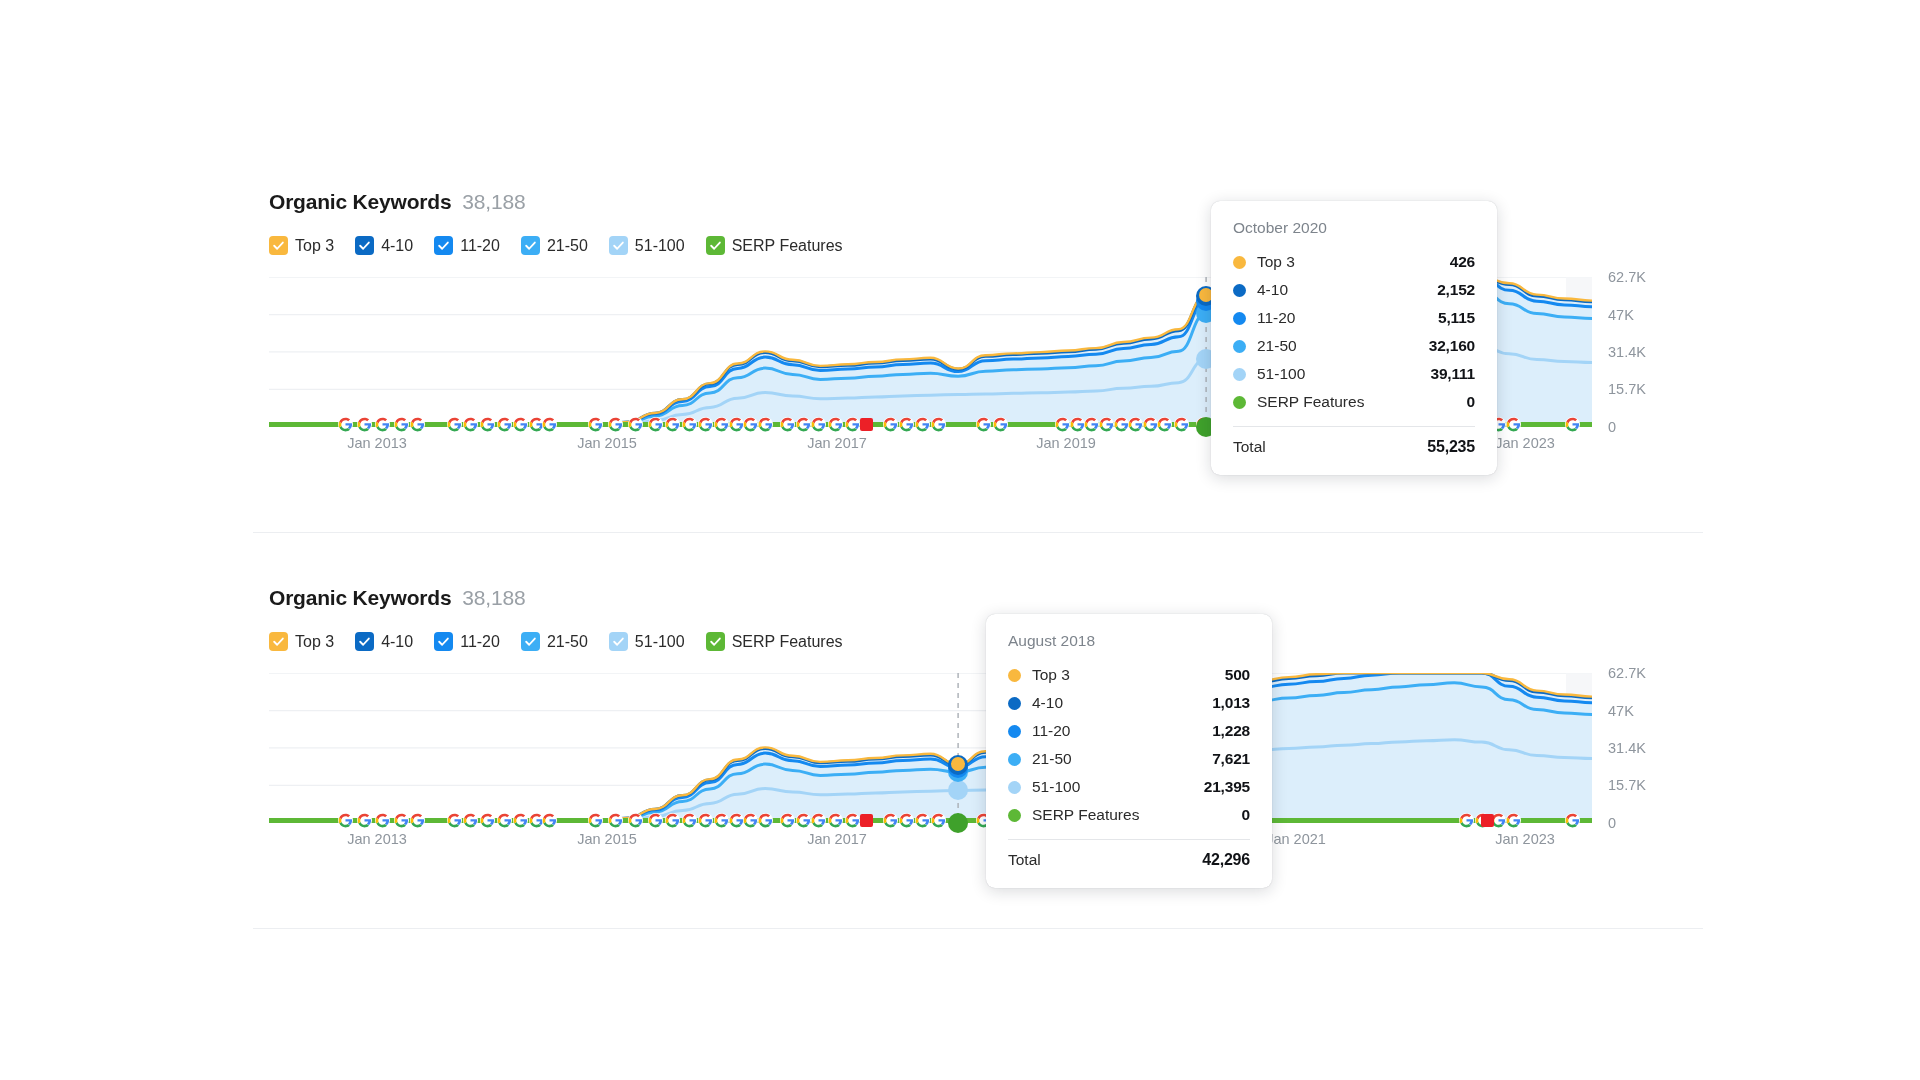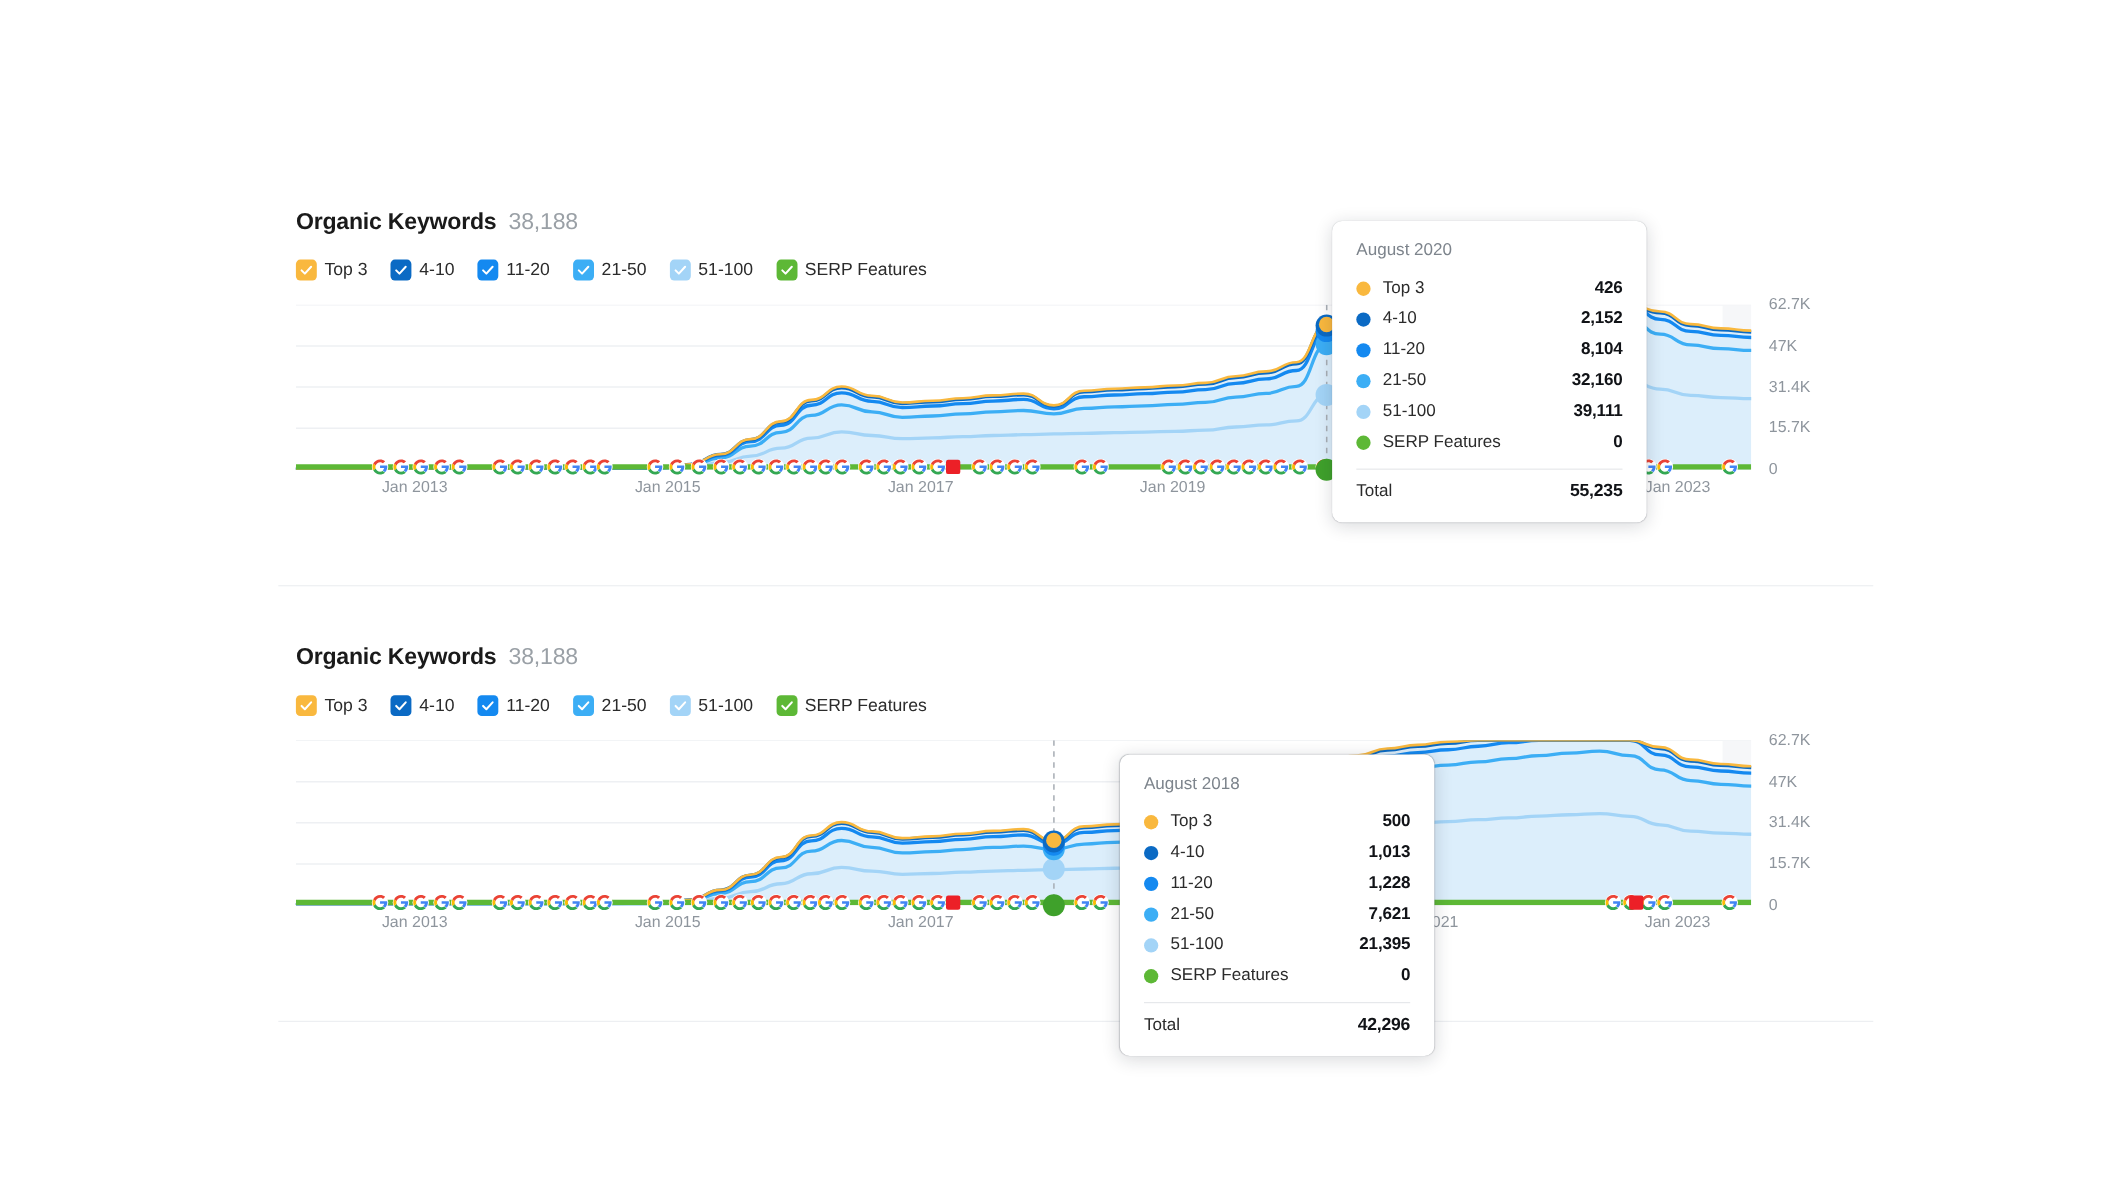--- a/index.html
+++ b/index.html
@@ -47,21 +47,21 @@
   .tooltip {
     position: absolute;
     width: 286px;
     background: #ffffff;
     border-radius: 9px;
     box-shadow: 0 3px 16px rgba(17,24,39,0.16), 0 0 1px rgba(17,24,39,0.25);
     padding: 18px 22px 14px 22px;
     z-index: 40;
   }
   #tooltip-1 { left: 1211px; top: 201px; }
-  #tooltip-2 { left: 986px; top: 686px; margin-left: 32px; }
+  #tooltip-2 { left: 986px; top: 614px; }
   .tt-date { font-size: 15.5px; color: #7d848c; margin-bottom: 11px; }
   .tt-row { display: flex; align-items: center; height: 28px; }
   .tt-dot { width: 13px; height: 13px; border-radius: 50%; flex: 0 0 auto; margin-right: 11px; }
   .tt-name { font-size: 15.5px; color: #2b2b2b; }
   .tt-val { margin-left: auto; font-size: 15.5px; font-weight: bold; color: #111317; letter-spacing: -0.2px; }
   .tt-sep { height: 1px; background: #e4e6e9; margin: 10px 0 6px 0; }
   .tt-total { display: flex; align-items: center; height: 28px; }
   .tt-total .tt-name { font-size: 15.5px; color: #2b2b2b; }
   .tt-total .tt-val { font-size: 16px; }
 
@@ -1072,36 +1072,36 @@
           <div class="xtick" style="left: 568px;">Jan 2017</div>
           <div class="xtick" style="left: 797px;">Jan 2019</div>
           <div class="xtick" style="left: 1027px;">Jan 2021</div>
           <div class="xtick" style="left: 1256px;">Jan 2023</div>
         </div>
     </div>
     <div class="card-rule"></div>
   </div>
 
   <div class="tooltip" id="tooltip-1">
-    <div class="tt-date">August 2020</div>
+    <div class="tt-date">October 2020</div>
     <div id="tt-rows-1">
         <div class="tt-row">
           <span class="tt-dot" style="background: rgb(249, 184, 62);"></span>
           <span class="tt-name">Top 3</span>
           <span class="tt-val">426</span>
         </div>
         <div class="tt-row">
           <span class="tt-dot" style="background: rgb(11, 106, 196);"></span>
           <span class="tt-name">4-10</span>
           <span class="tt-val">2,152</span>
         </div>
         <div class="tt-row">
           <span class="tt-dot" style="background: rgb(20, 137, 240);"></span>
           <span class="tt-name">11-20</span>
-          <span class="tt-val">8,104</span>
+          <span class="tt-val">5,115</span>
         </div>
         <div class="tt-row">
           <span class="tt-dot" style="background: rgb(60, 174, 245);"></span>
           <span class="tt-name">21-50</span>
           <span class="tt-val">32,160</span>
         </div>
         <div class="tt-row">
           <span class="tt-dot" style="background: rgb(163, 212, 247);"></span>
           <span class="tt-name">51-100</span>
           <span class="tt-val">39,111</span>

